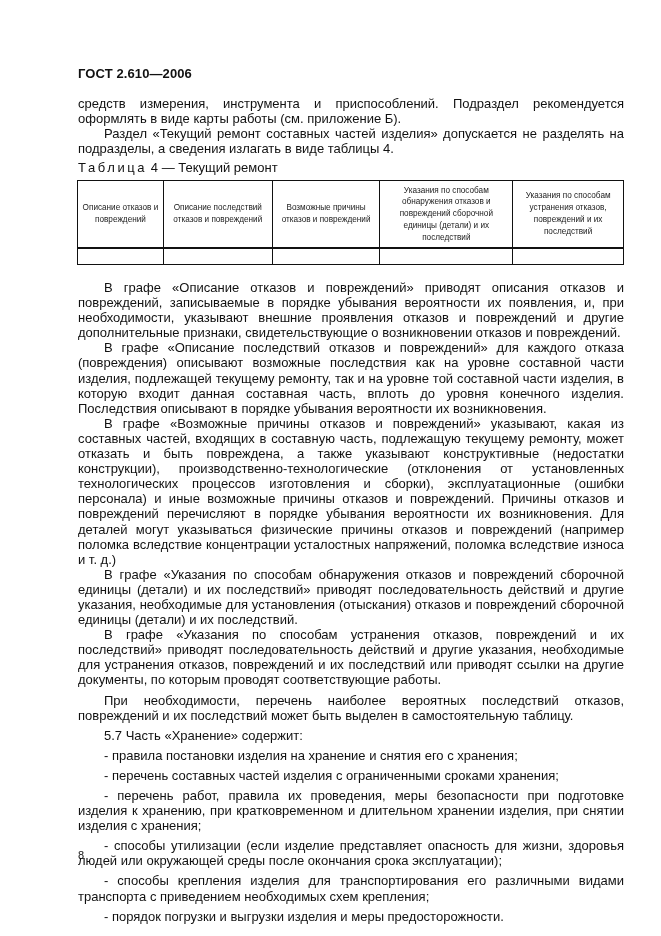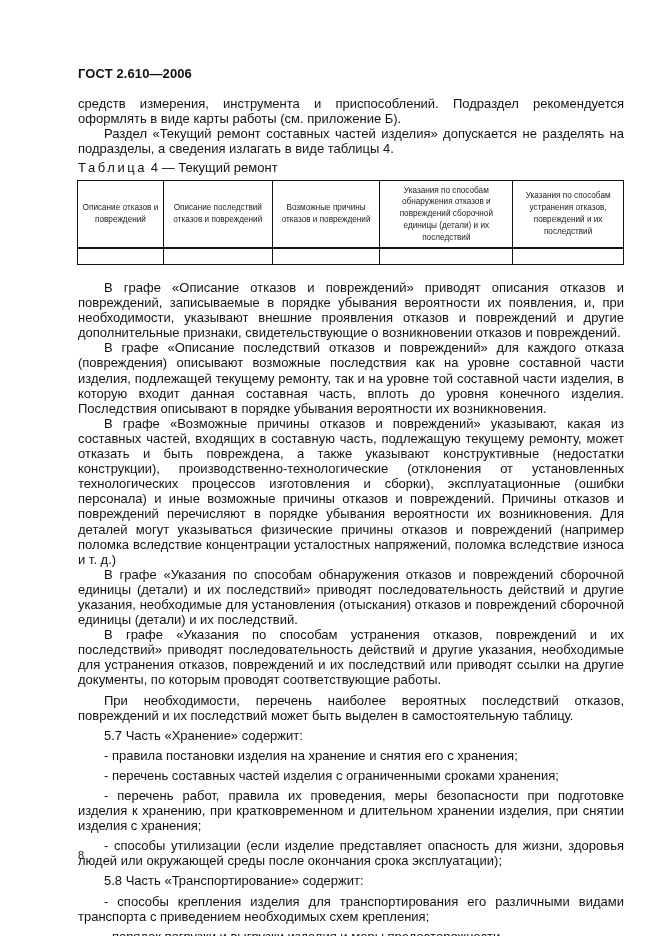--- a/index.html
+++ b/index.html
@@ -67,18 +67,17 @@
   <p class="p ind">В графе «Описание последствий отказов и повреждений» для каждого отказа (повреждения) описывают возможные последствия как на уровне составной части изделия, подлежащей текущему ремонту, так и на уровне той составной части изделия, в которую входит данная составная часть, вплоть до уровня конечного изделия. Последствия описывают в порядке убывания вероятности их возникновения.</p>
   <p class="p ind">В графе «Возможные причины отказов и повреждений» указывают, какая из составных частей, входящих в составную часть, подлежащую текущему ремонту, может отказать и быть повреждена, а также указывают конструктивные (недостатки конструкции), производственно-технологические (отклонения от установленных технологических процессов изготовления и сборки), эксплуатационные (ошибки персонала) и иные возможные причины отказов и повреждений. Причины отказов и повреждений перечисляют в порядке убывания вероятности их возникновения. Для деталей могут указываться физические причины отказов и повреждений (например поломка вследствие концентрации усталостных напряжений, поломка вследствие износа и т. д.)</p>
   <p class="p ind">В графе «Указания по способам обнаружения отказов и повреждений сборочной единицы (детали) и их последствий» приводят последовательность действий и другие указания, необходимые для установления (отыскания) отказов и повреждений сборочной единицы (детали) и их последствий.</p>
   <p class="p ind">В графе «Указания по способам устранения отказов, повреждений и их последствий» приводят последовательность действий и другие указания, необходимые для устранения отказов, повреждений и их последствий или приводят ссылки на другие документы, по которым проводят соответствующие работы.</p>
   <p class="p ind mt4">При необходимости, перечень наиболее вероятных последствий отказов, повреждений и их последствий может быть выделен в самостоятельную таблицу.</p>
   <p class="p ind mt2">5.7 Часть «Хранение» содержит:</p>
   <p class="p ind mt2">- правила постановки изделия на хранение и снятия его с хранения;</p>
   <p class="p ind mt2">- перечень составных частей изделия с ограниченными сроками хранения;</p>
   <p class="p ind mt2">- перечень работ, правила их проведения, меры безопасности при подготовке изделия к хранению, при кратковременном и длительном хранении изделия, при снятии изделия с хранения;</p>
   <p class="p ind mt2">- способы утилизации (если изделие представляет опасность для жизни, здоровья людей или окружающей среды после окончания срока эксплуатации);</p>
-  <p class="p ind mt2">5.8 Часть «Транспортирование» содержит:</p>
   <p class="p ind mt2">- способы крепления изделия для транспортирования его различными видами транспорта с приведением необходимых схем крепления;</p>
   <p class="p ind mt2">- порядок погрузки и выгрузки изделия и меры предосторожности.</p>
 </div>
 
 <div class="pnum">8</div>
 
 </body></html>

